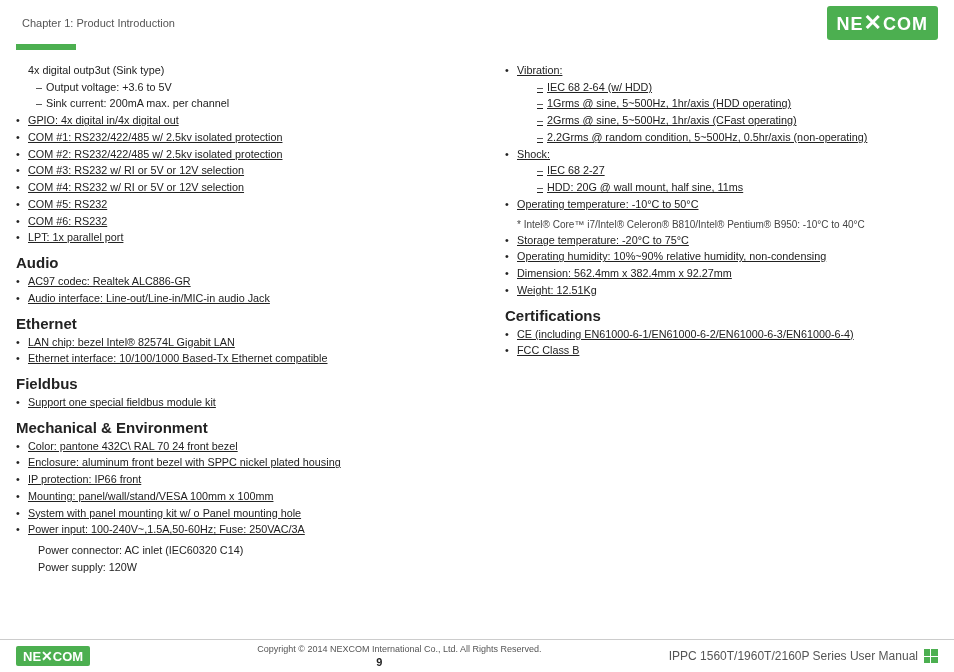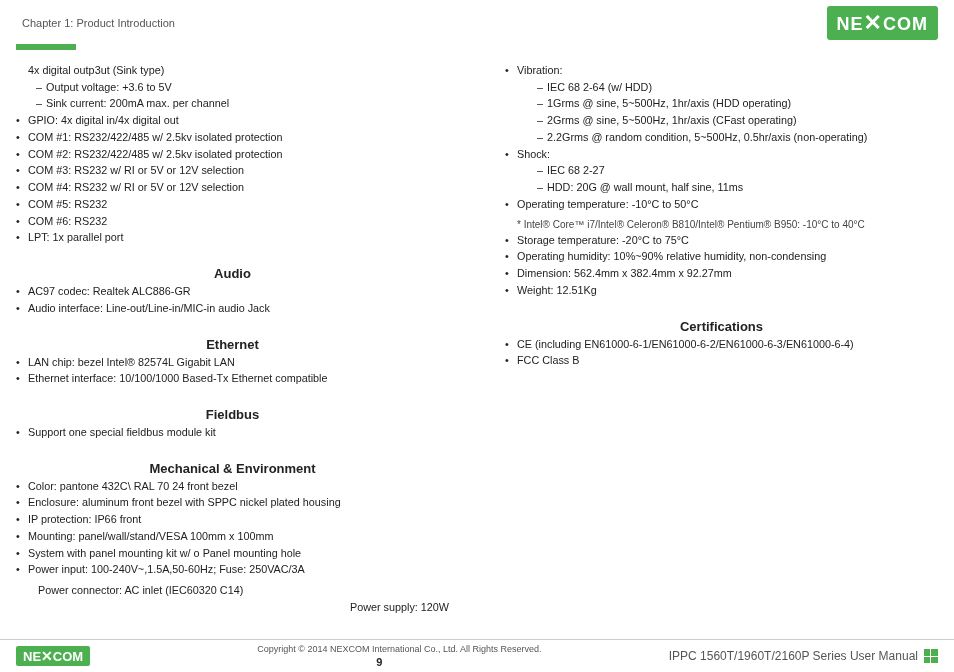--- a/index.html
+++ b/index.html
@@ -62,36 +62,36 @@
       flex: 1;
       padding-right: 10px;
     }
     .right-col {
       flex: 1;
       padding-left: 10px;
     }
 
     .section-title {
       font-weight: bold;
-      font-size: 13px;
-      margin-top: 20px;
+      font-size: 15px;
+      margin-top: 8px;
       margin-bottom: 2px;
-      text-align: center;
     }
 
     ul.spec-list {
       list-style: none;
       padding-left: 0;
       margin-bottom: 4px;
     }
     ul.spec-list li {
       padding-left: 12px;
       position: relative;
       line-height: 1.55;
       font-size: 10.8px;
+      text-decoration: underline;
     }
     ul.spec-list li::before {
       content: "•";
       position: absolute;
       left: 0;
     }
 
     .sub-item {
       padding-left: 20px;
       line-height: 1.55;
@@ -214,21 +214,21 @@
     <div class="section-title">Mechanical &amp; Environment</div>
     <ul class="spec-list">
       <li>Color: pantone 432C\ RAL 70 24 front bezel</li>
       <li>Enclosure: aluminum front bezel with SPPC nickel plated housing</li>
       <li>IP protection: IP66 front</li>
       <li>Mounting: panel/wall/stand/VESA 100mm x 100mm</li>
       <li>System with panel mounting kit w/ o Panel mounting hole</li>
       <li>Power input: 100-240V~,1.5A,50-60Hz; Fuse: 250VAC/3A</li>
     </ul>
     <div class="plain-text" style="padding-left:22px;">Power connector: AC inlet (IEC60320 C14)</div>
-    <div class="plain-text" style="padding-left:22px;text-align:right;">Power supply: 120W</div>
+    <div class="plain-text" style="padding-left:22px;">Power supply: 120W</div>
 
   </div>
 
   <div class="right-col">
 
     <ul class="spec-list">
       <li>
         <span>Vibration:</span>
         <div class="sub-item">IEC 68 2-64 (w/ HDD)</div>
         <div class="sub-item">1Grms @ sine, 5~500Hz, 1hr/axis (HDD operating)</div>

